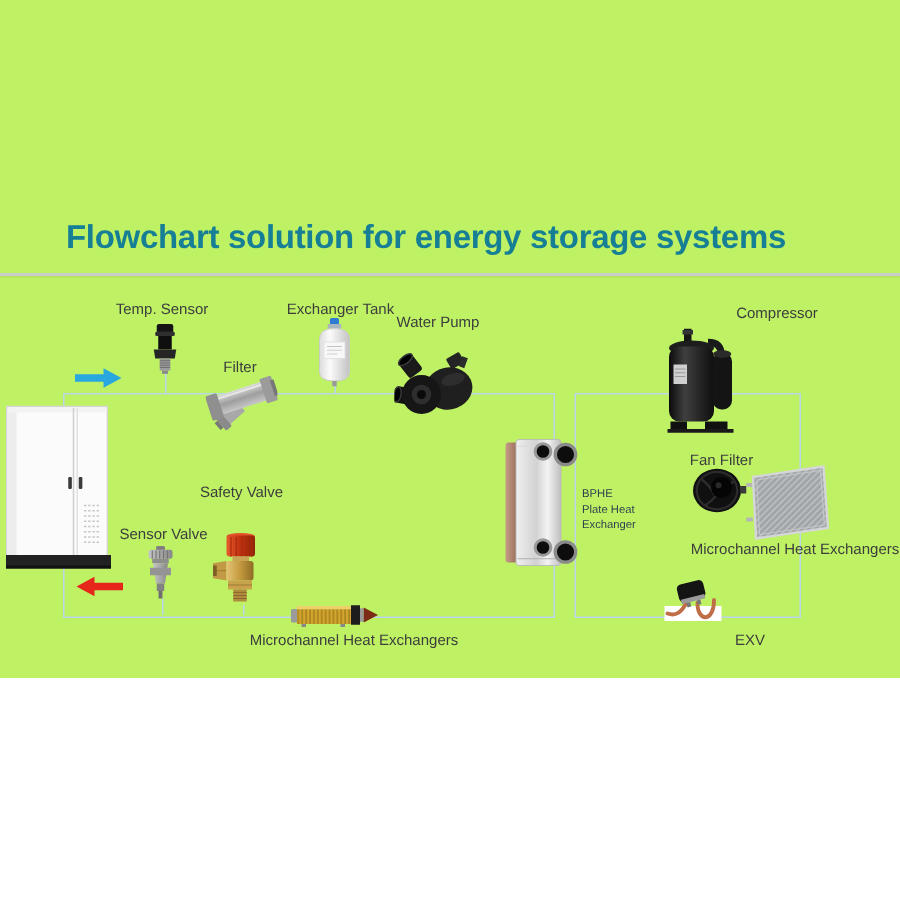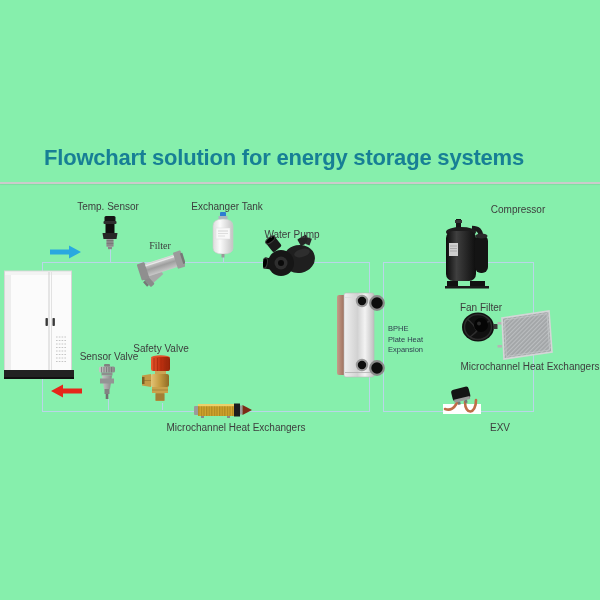--- a/index.html
+++ b/index.html
@@ -1,16 +1,16 @@
 <!DOCTYPE html>
 <html><head>
 <meta charset="utf-8">
 <style>
   html,body{margin:0;padding:0;background:#fff;}
-  .canvas{position:relative;width:600px;height:600px;background:#86efac;overflow:hidden;
+  .canvas{position:relative;width:600px;height:452px;background:#bef264;overflow:hidden;
           font-family:"Liberation Sans","DejaVu Sans",sans-serif;}
   .abs{position:absolute;}
   .title{position:absolute;left:44px;top:145px;font-size:22px;font-weight:bold;
          color:#177f95;letter-spacing:-0.2px;white-space:nowrap;}
   .divider{position:absolute;left:0;top:182px;width:600px;height:2px;background:#cbcbcb;
            box-shadow:0 1px 1px rgba(0,0,0,0.07);}
   .loop{position:absolute;border:1px solid #b9d6e8;}
   .stub{position:absolute;width:1px;background:#b9d6e8;}
   .lbl{position:absolute;font-size:10px;color:#3d3d3d;white-space:nowrap;
        transform:translateX(-50%);}
@@ -292,30 +292,30 @@
     <line x1="10" y1="35" x2="26" y2="35" stroke="#9a7830" stroke-width="0.7"></line>
     <rect x="13.5" y="38" width="9" height="8" fill="#b08b3c"></rect>
     <g stroke="#8a6a2a" stroke-width="0.7">
       <line x1="13.5" y1="40" x2="22.5" y2="40"></line>
         <line x1="13.5" y1="42" x2="22.5" y2="42"></line>
       <line x1="13.5" y1="44" x2="22.5" y2="44"></line>
     </g>
   </svg>
 
   <div class="lbl" style="left:108px;top:201px;">Temp. Sensor</div>
-  <div class="lbl" style="left:160px;top:240px;font-family:Liberation Serif, serif;">Filter</div>
+  <div class="lbl" style="left:160px;top:240px;">Filter</div>
   <div class="lbl" style="left:227px;top:201px;">Exchanger Tank</div>
-  <div class="lbl" style="left:292px;top:229px;text-align:right;">Water Pump</div>
+  <div class="lbl" style="left:292px;top:210px;text-align:right;">Water Pump</div>
   <div class="lbl" style="left:482px;top:204px;margin-left:36px;">Compressor</div>
   <div class="lbl" style="left:481px;top:302px;">Fan Filter</div>
   <div class="lbl" style="left:530px;top:361px;">Microchannel Heat Exchangers</div>
   <div class="lbl" style="left:466px;top:422px;margin-left:34px;">EXV</div>
   <div class="lbl" style="left:236px;top:422px;">Microchannel Heat Exchangers</div>
   <div class="lbl" style="left:109px;top:351px;">Sensor Valve</div>
-  <div class="lbl" style="left:161px;top:343px;">Safety Valve</div>
+  <div class="lbl" style="left:161px;top:323px;">Safety Valve</div>
 
   <div class="bphe-lbl">
     <div>BPHE</div>
     <div>Plate Heat</div>
-    <div>Expansion</div>
+    <div>Exchanger</div>
   </div>
 
 </div>
 
 </body></html>

